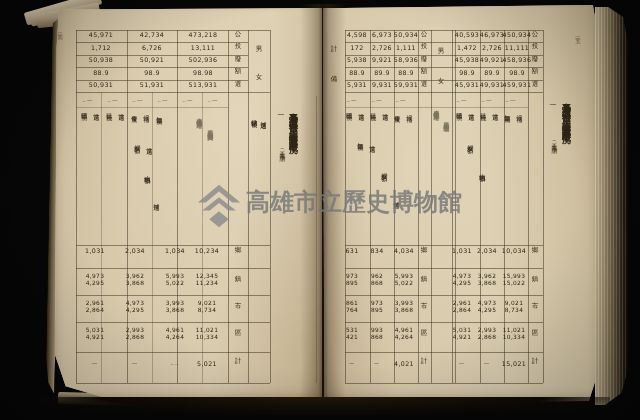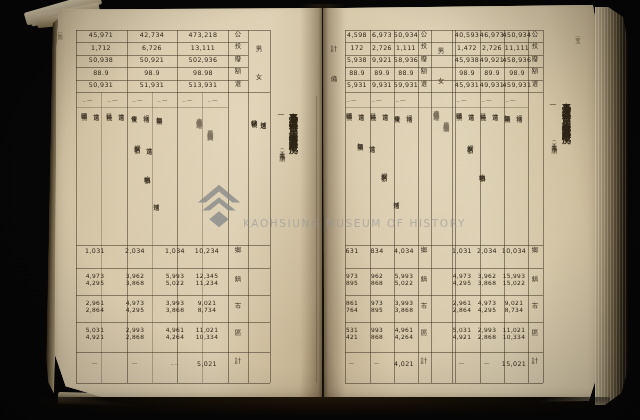--- a/index.html
+++ b/index.html
@@ -379,15 +379,15 @@
   <div id="vignette"></div>
 
   <div id="watermark">
     <svg id="wm-logo" viewBox="0 0 52 50">
       <g fill="#8a8a8a">
         <path d="M26 1 L50 21 L41 21 L26 8.5 L11 21 L2 21 Z"></path>
         <path d="M26 15 L45 30 L36.5 30 L26 21.5 L15.5 30 L7 30 Z"></path>
         <path d="M26 31 L37 40 L26 49 L15 40 Z"></path>
       </g>
     </svg>
-    <div id="wm-latin">KAOHSIUNG MUSEUM OF HISTORY</div>
+    <div id="wm-cjk">高雄市立歷史博物館</div>
   </div>
 </div>
 
 </body></html>

